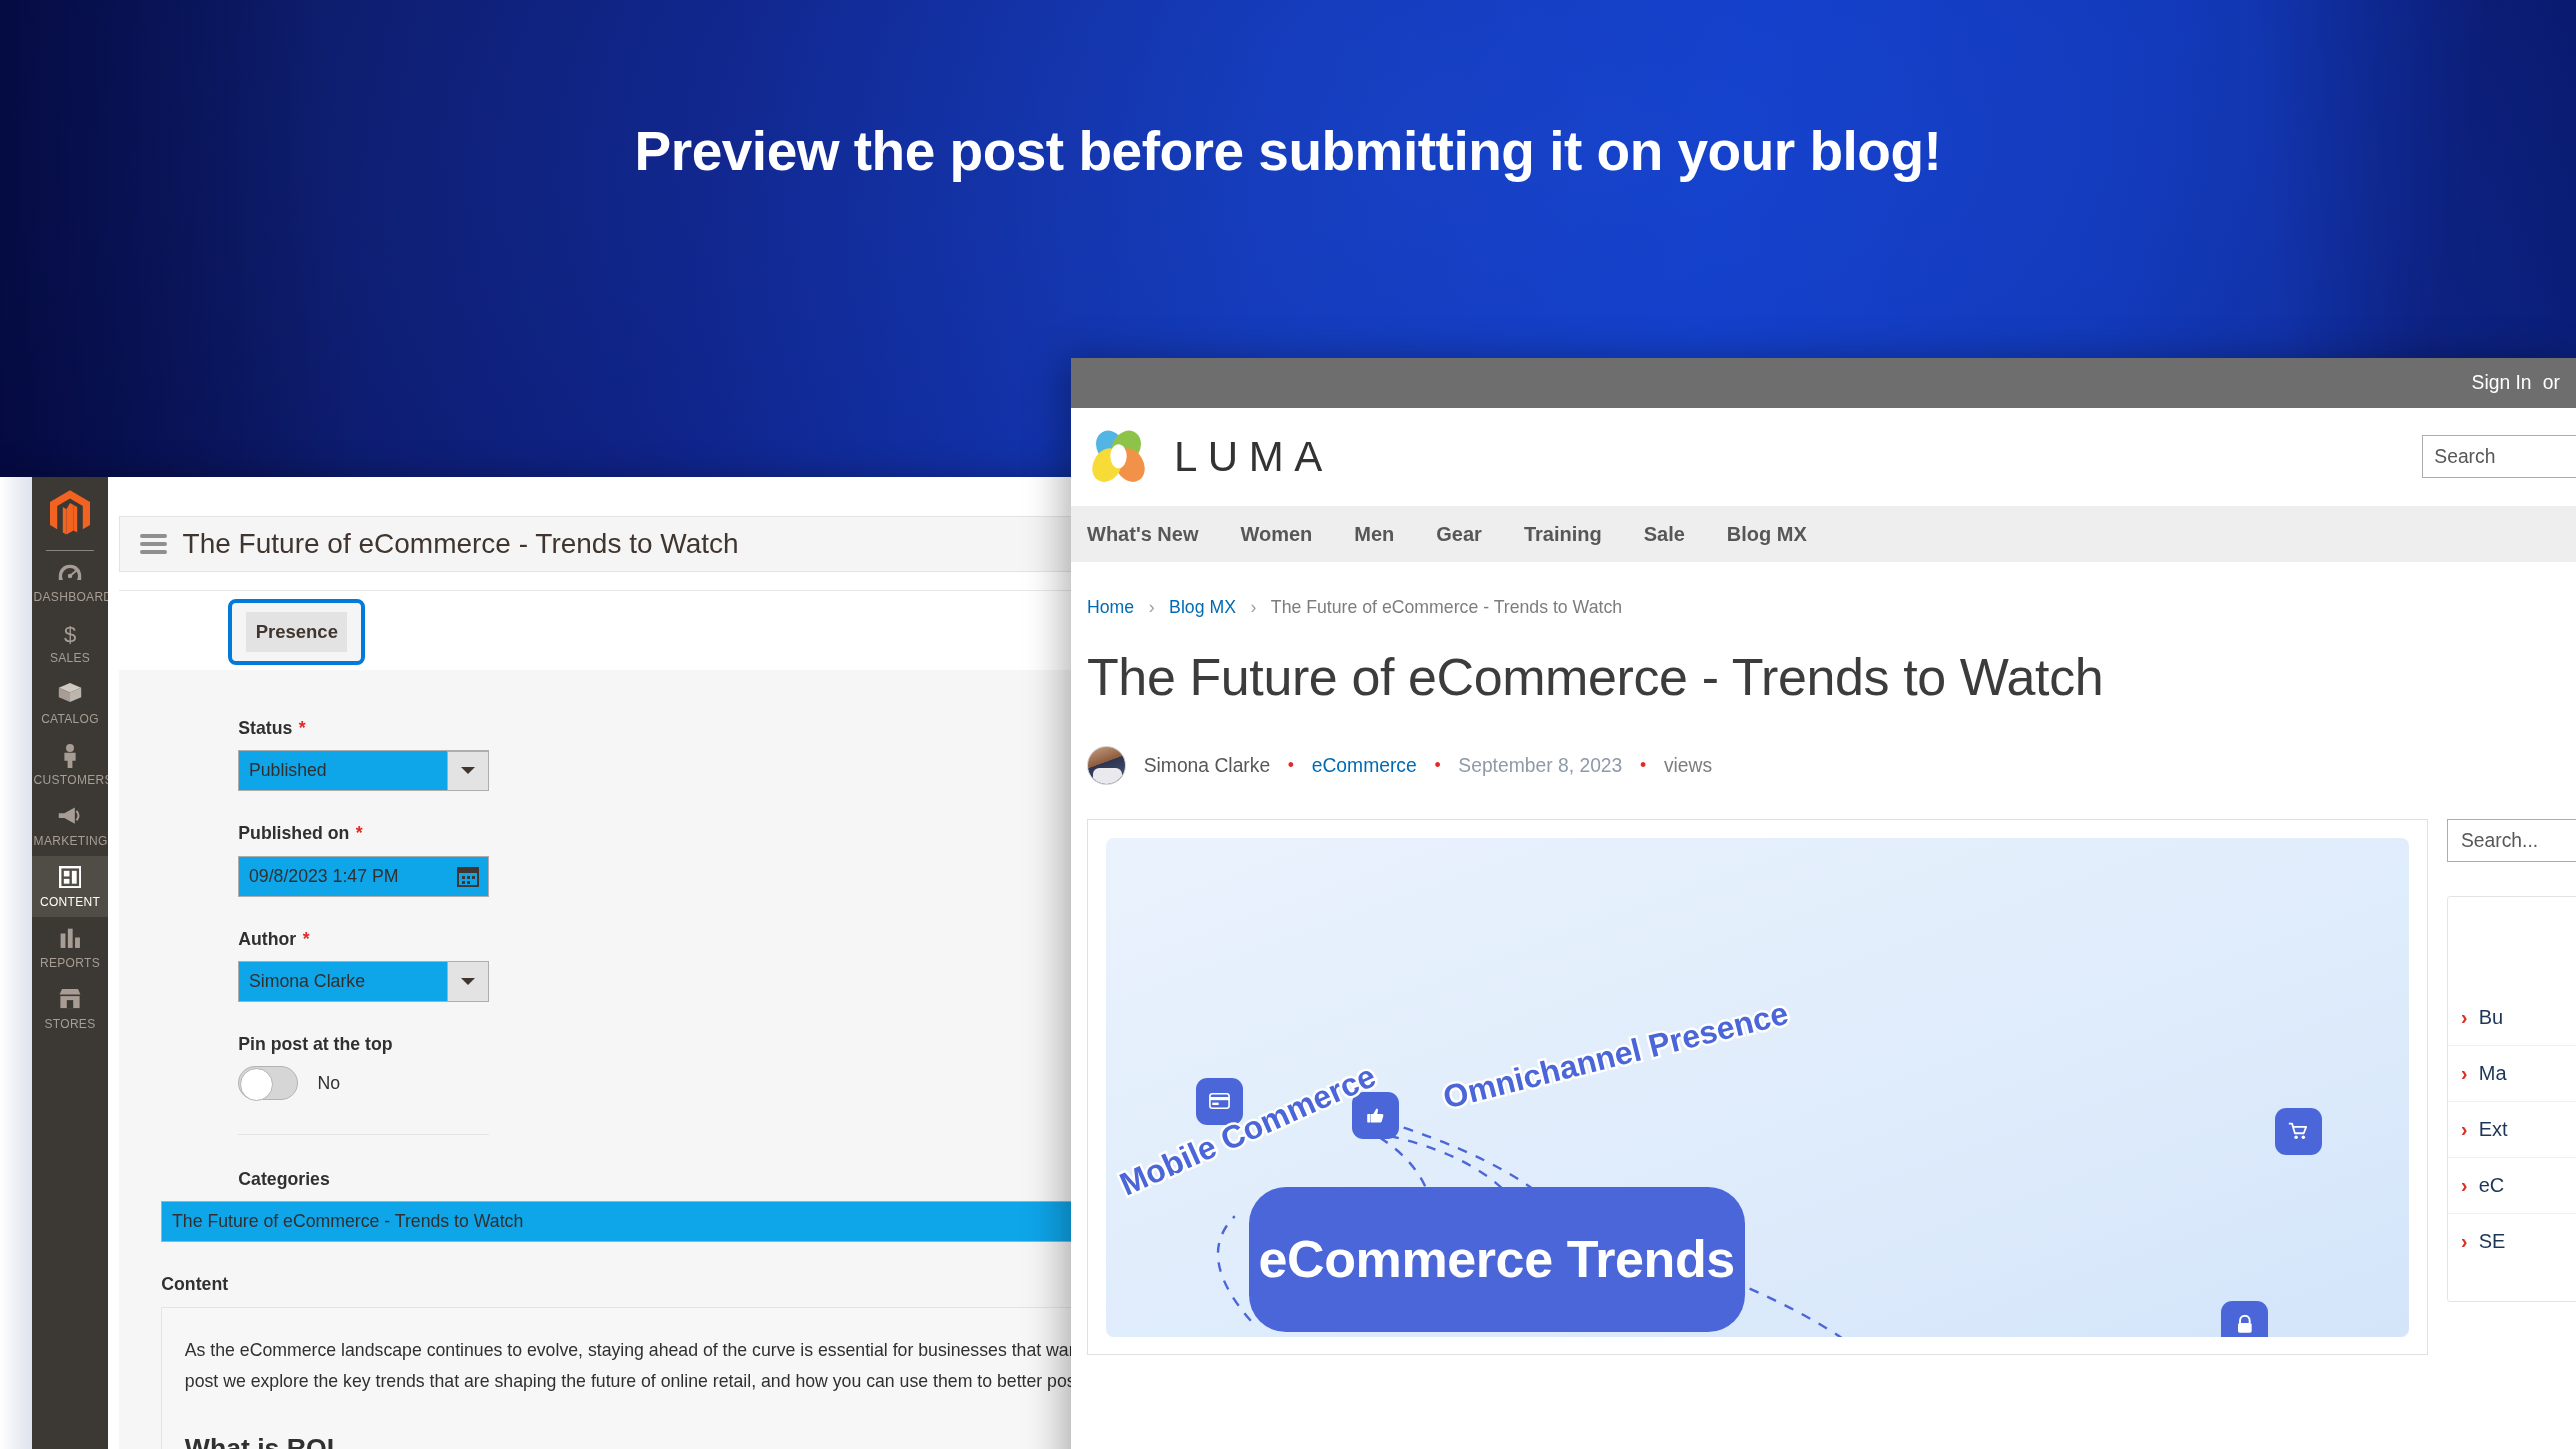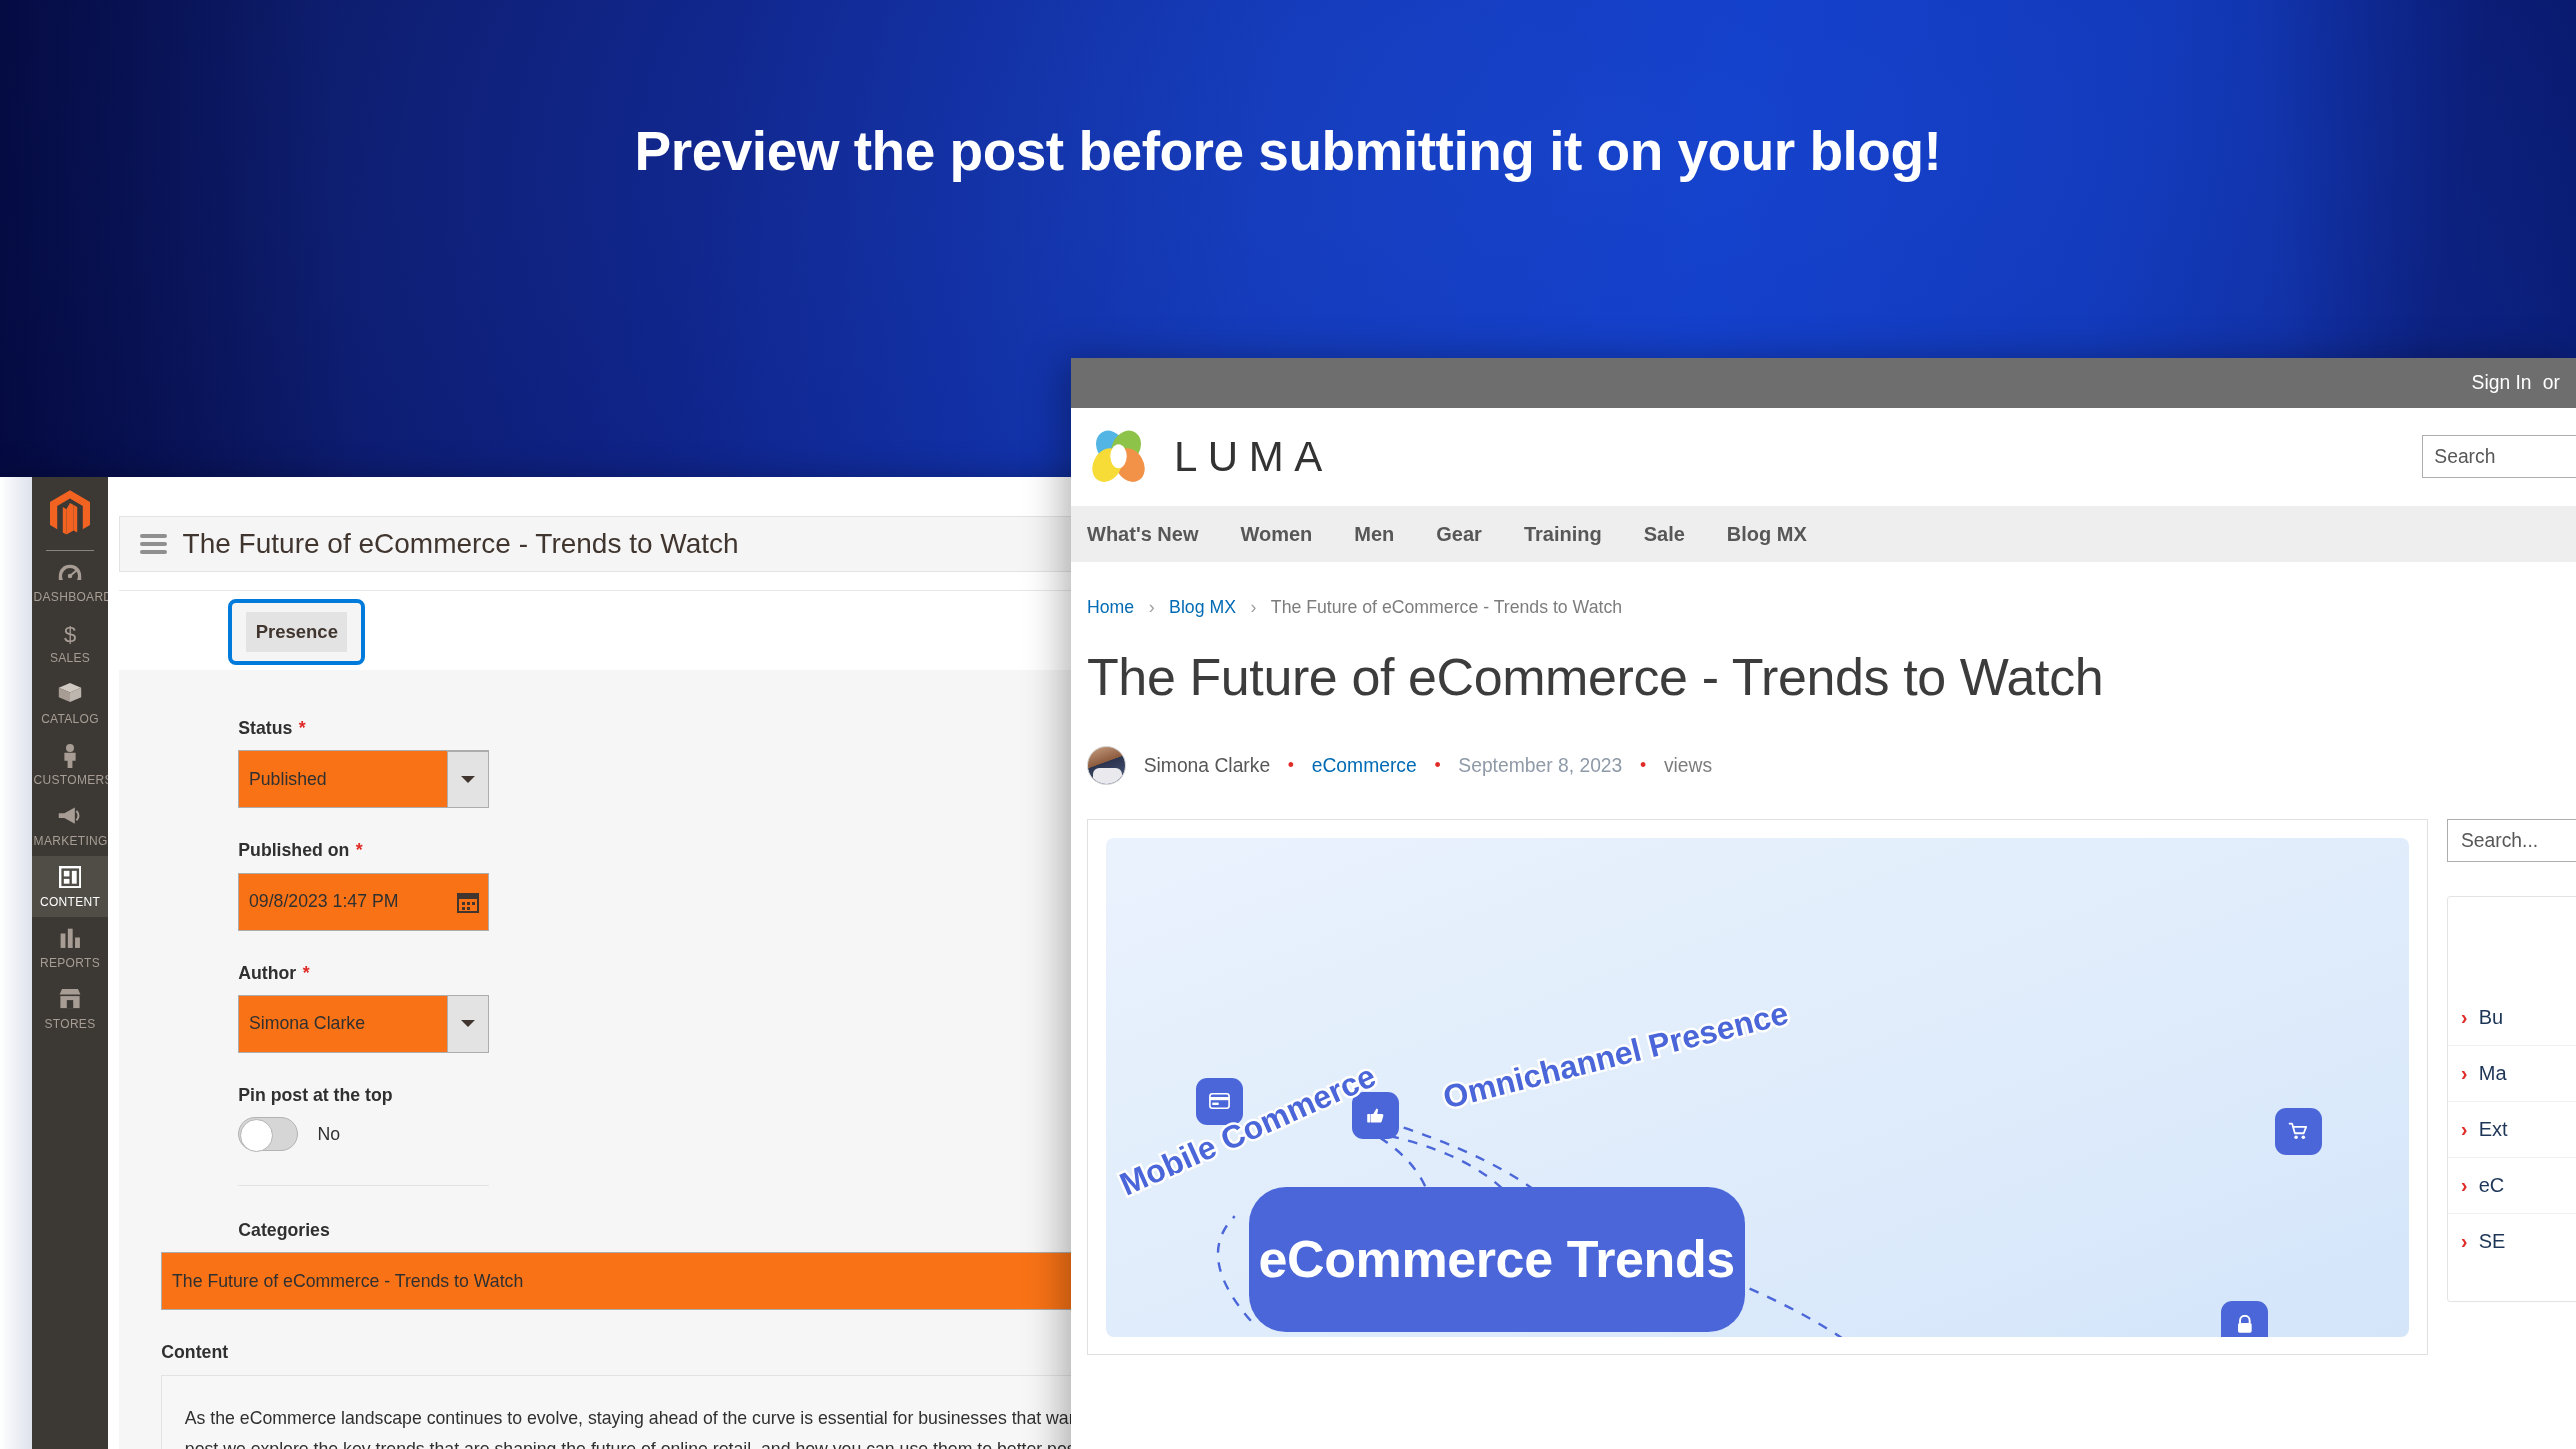--- a/index.html
+++ b/index.html
@@ -154,22 +154,22 @@
   .form-col-right { flex: 1; padding-left: 42px; padding-right: 14.5px; }
 
   .field-label {
     font-size: 17.7px; font-weight: 700; color: #303030;
     margin-bottom: 11.3px;
   }
   .field-label .req { color: #e02b27; font-weight: 700; margin-left: 6.4px; }
 
   .field-box {
     position: relative;
-    height: 58px;
-    background: #f97316;
+    height: 41px;
+    background: #0ea5e9;
     border: 0.8px solid #adadad;
     display: flex; align-items: center;
     padding: 0 9.7px;
     font-size: 17.7px; color: #303030;
     margin-bottom: 32px;
   }
   .field-box.with-caret { padding-right: 45px; }
   .caret-btn {
     position: absolute; right: -0.8px; top: -0.8px; bottom: -0.8px;
     width: 42px;

